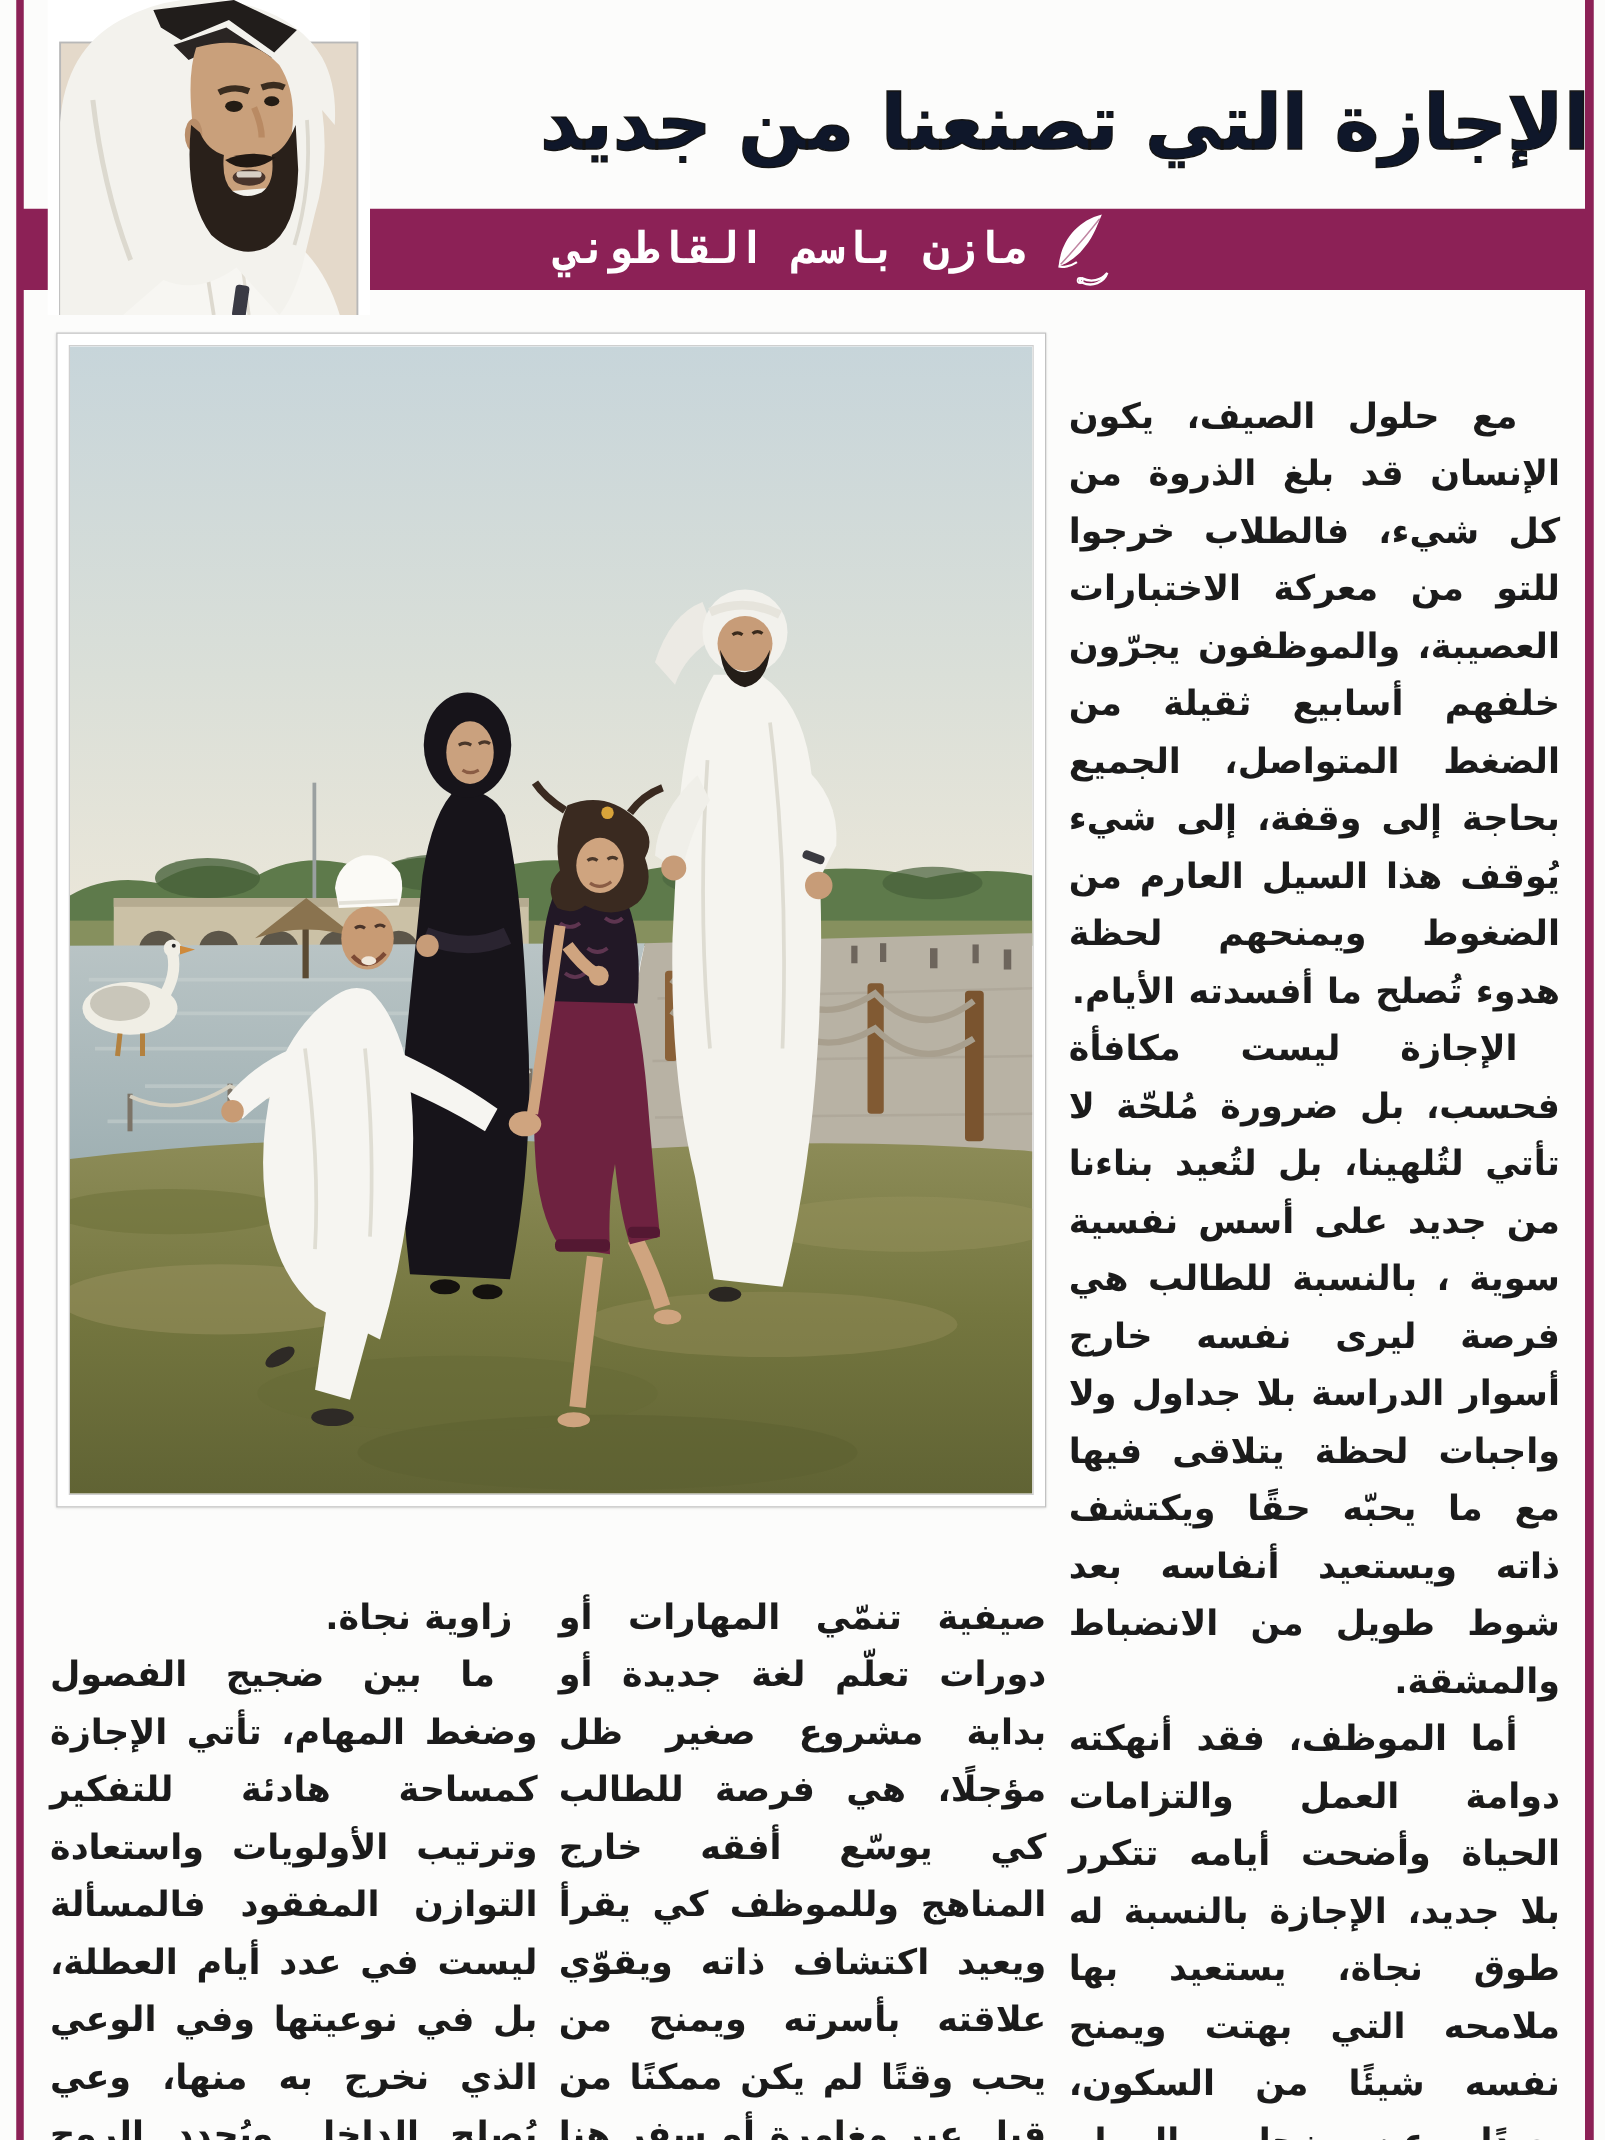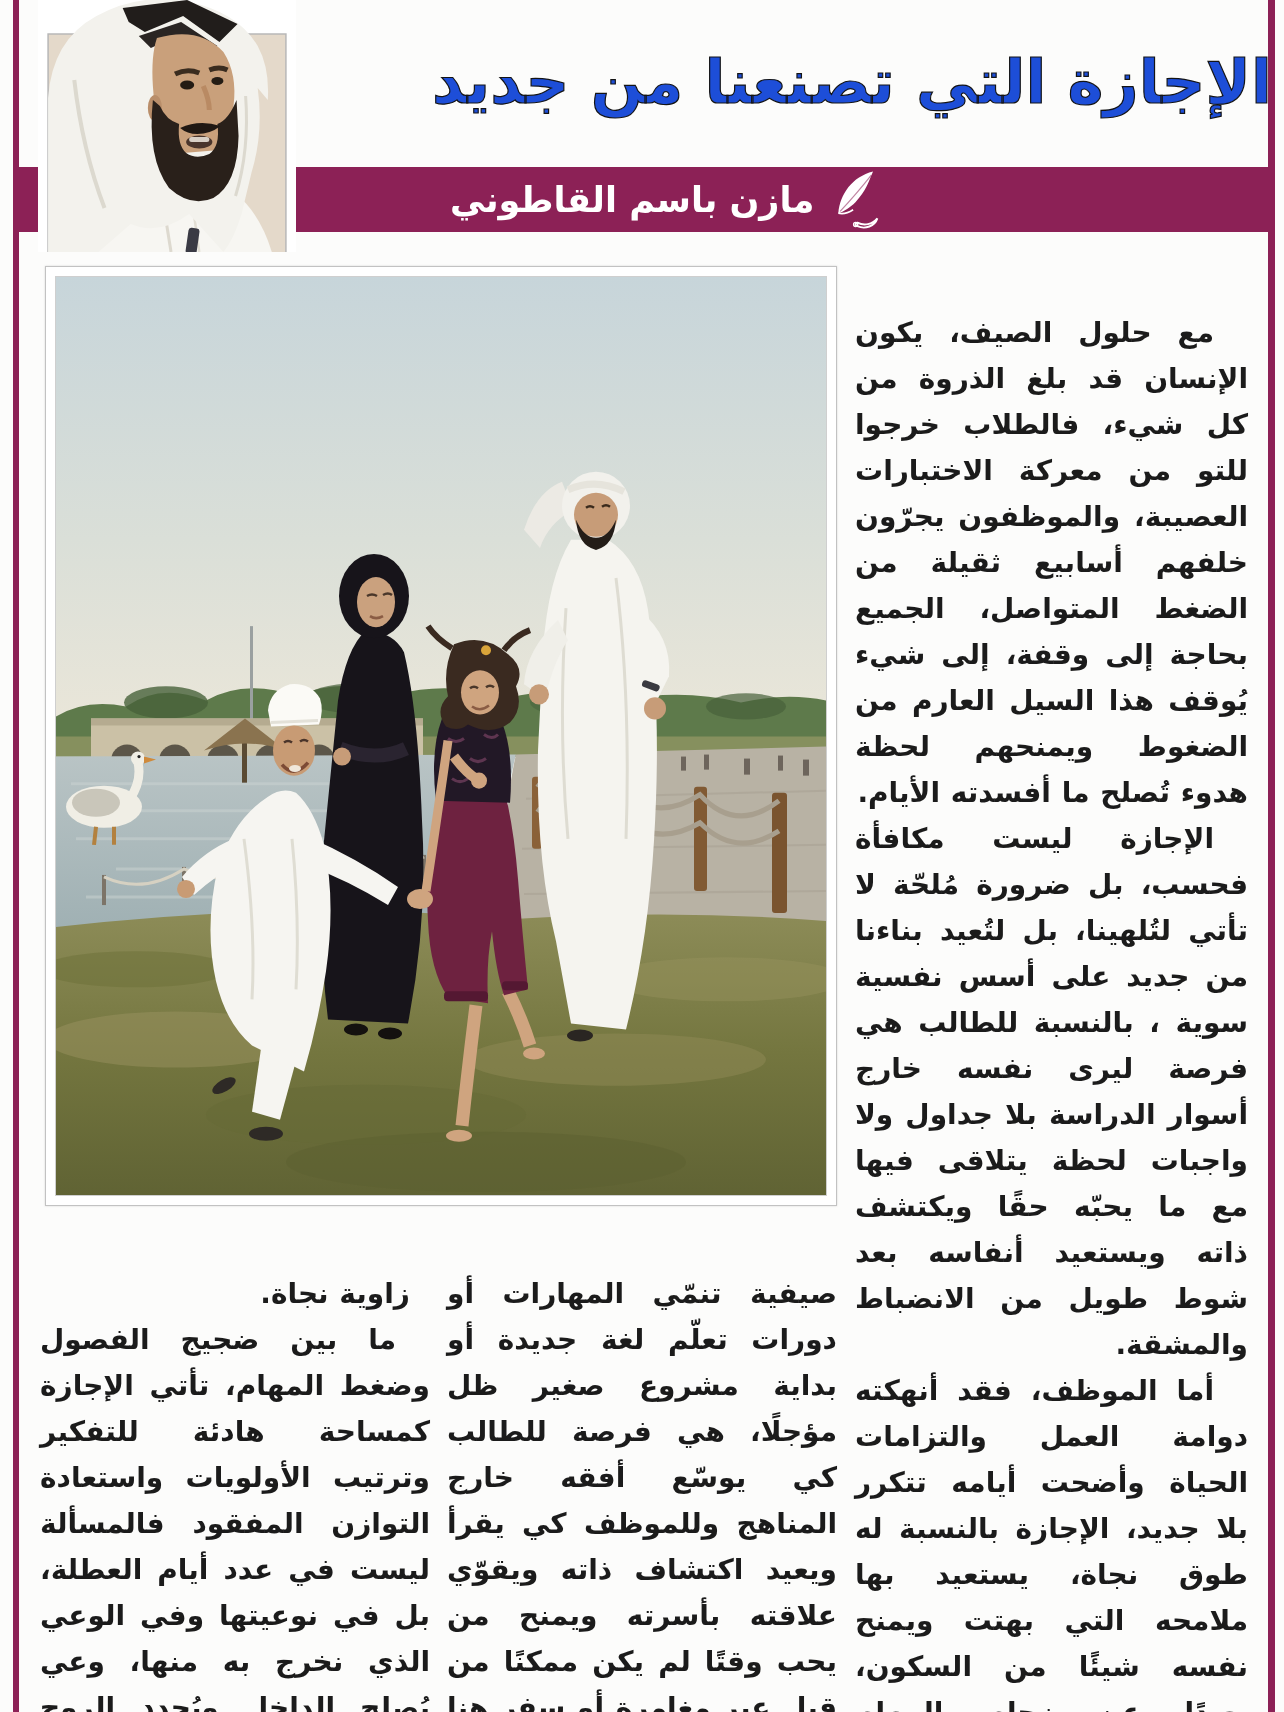--- a/index.html
+++ b/index.html
@@ -18,27 +18,28 @@
     background:#8c2156;
   }
   .byline-inner{
     position:absolute;left:50%;top:0;height:100%;
     transform:translateX(-44%);
     display:flex;align-items:center;gap:20px;direction:rtl;
   }
   .byline-text{
     color:#ffffff;font-size:35px;font-weight:bold;white-space:nowrap;
     letter-spacing:0;
+    font-family:Liberation Mono, monospace;
   }
   .quill{width:52px;height:62px;flex:0 0 auto;}
 
   .headline{
-    position:absolute;left:440px;top:0;width:824px;height:162px;
+    position:absolute;left:440px;top:17px;width:824px;height:162px;
     display:flex;align-items:center;justify-content:center;
-    font-size:61px;font-weight:bold;color:#1d4ed8;white-space:nowrap;
+    font-size:61px;font-weight:bold;color:#0f172a;white-space:nowrap;
     -webkit-text-stroke:1.2px #141414;
   }
 
   .author-photo{
     position:absolute;left:38px;top:0;width:258px;height:252px;z-index:3;
   }
   .author-photo svg{display:block;width:100%;height:100%;}
 
   .main-photo-frame{
     position:absolute;left:45px;top:266px;width:792px;height:940px;

